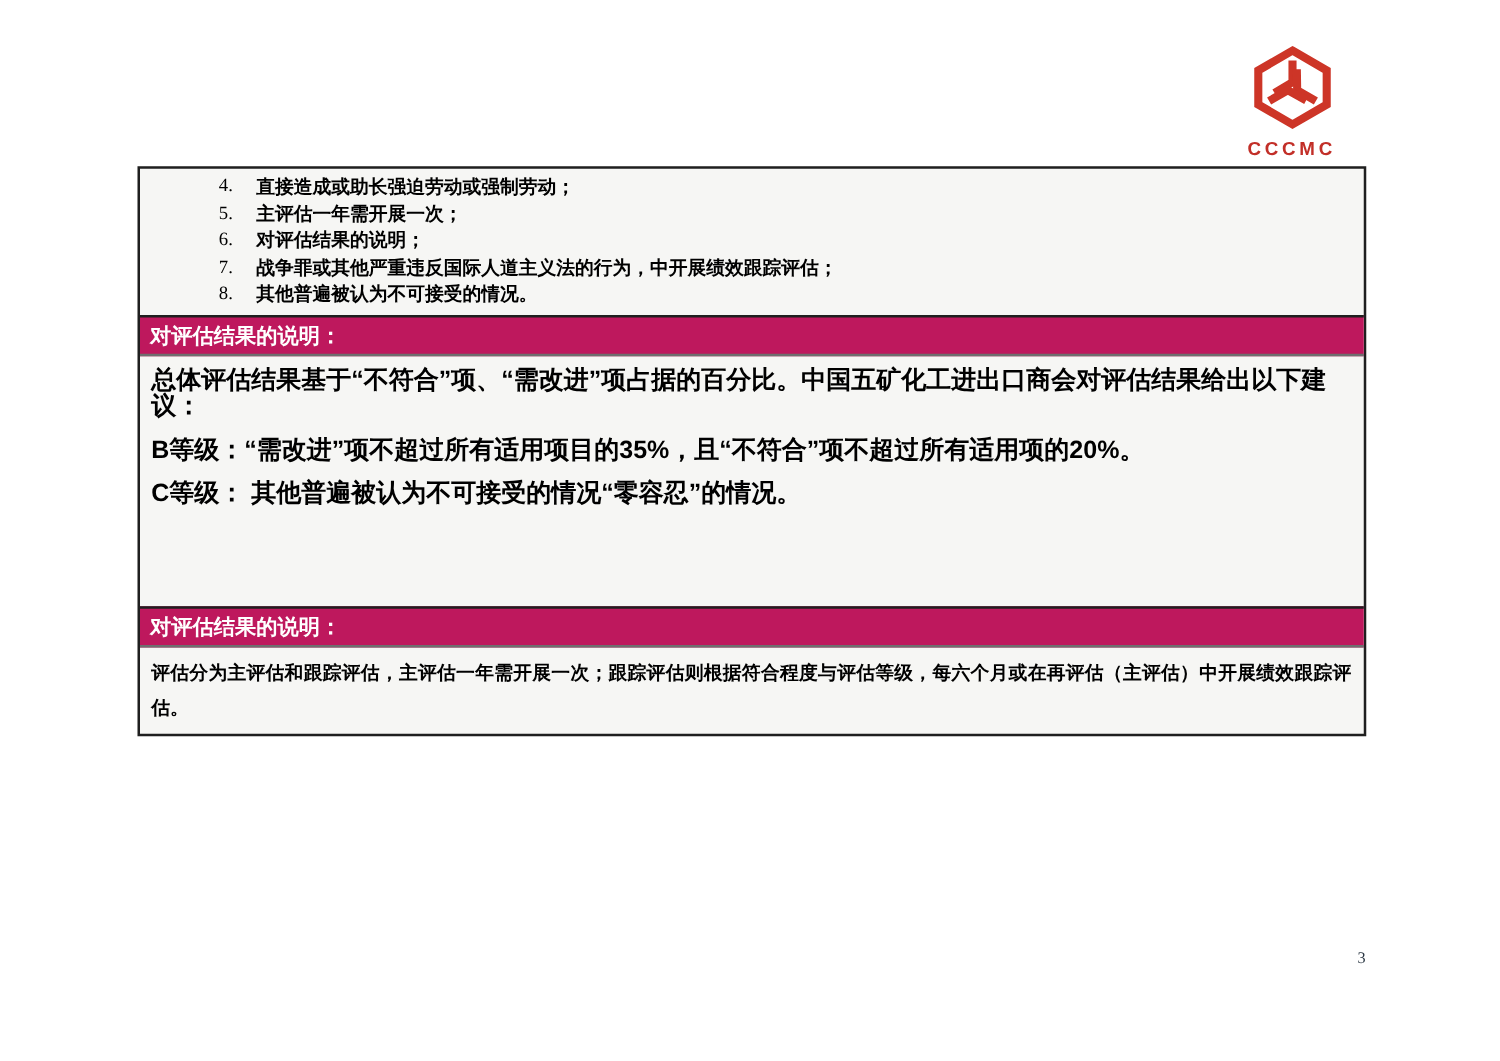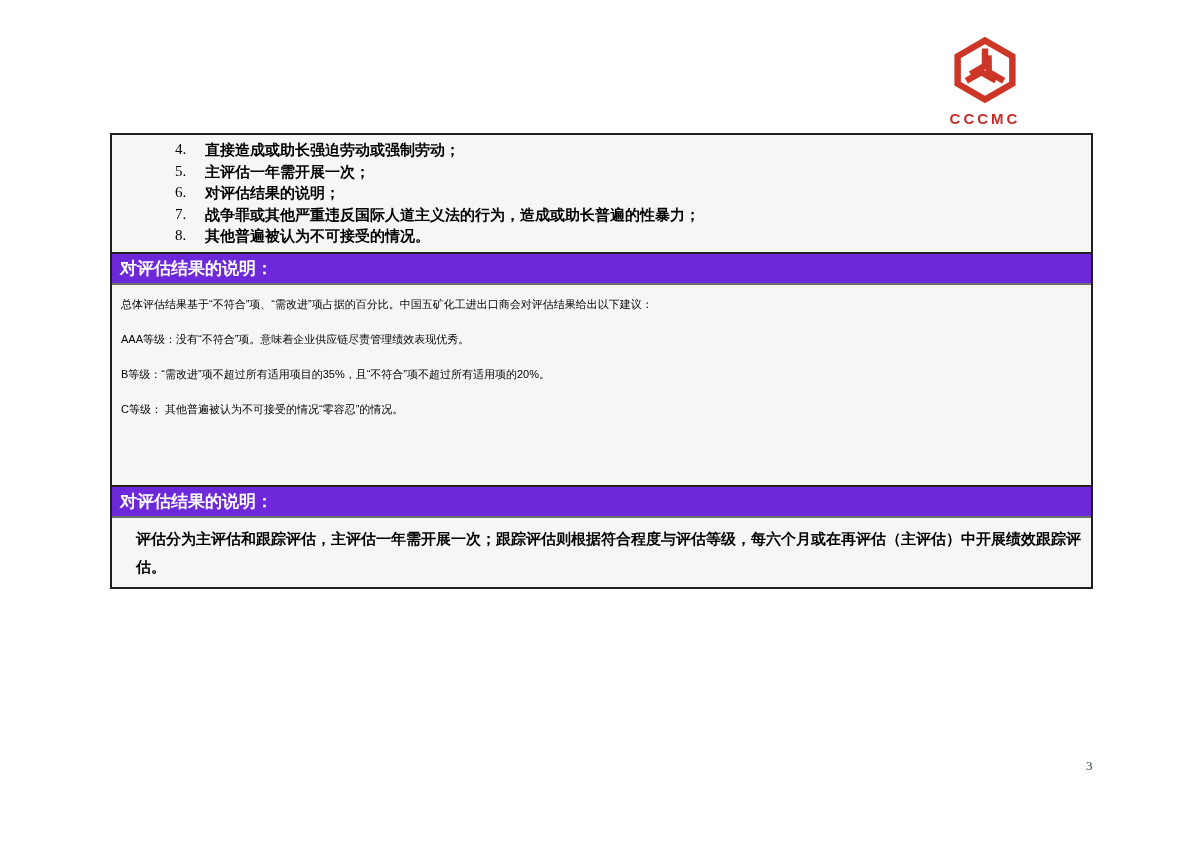--- a/index.html
+++ b/index.html
@@ -2,23 +2,22 @@
 <html><head>
 <meta charset="utf-8">
 <style>
   * { margin: 0; padding: 0; box-sizing: border-box; }
   html, body { width: 1200px; height: 849px; background: #ffffff; overflow: hidden; }
   body { position: relative; font-family: "Liberation Sans", sans-serif; color: #000; }
 
   
   .logo-wrap {
     position: absolute;
-    left: 942px; top: 36px;
+    left: 998px; top: 36px;
     width: 86px;
-    text-align: center;
   }
   .logo-emblem { width: 72px; height: 68px; display: inline-block; }
   .logo-text {
     margin-top: 2px;
     font-size: 15px;
     font-weight: bold;
     letter-spacing: 3px;
     color: #c22f28;
     font-family: "Liberation Sans", sans-serif;
   }
@@ -46,39 +45,39 @@
     flex: 0 0 30px;
     font-weight: 500;
     font-family: "Liberation Serif", serif;
     font-size: 15px;
   }
   .list-item .txt { flex: 1; }
 
   
   .red-bar {
     height: 33px;
-    background: #6d28d9;
+    background: #be185d;
     border-top: 2px solid #1f1f1f;
     border-bottom: 2px solid #6e6e6e;
     color: #ffffff;
     font-size: 17px;
     font-weight: bold;
     line-height: 29px;
     padding-left: 8px;
   }
 
   
   .text-row-1 { padding: 9px 10px 2px 9px; height: 200px; }
   .text-row-1 p {
-    font-size: 11px;
-    font-weight: 400;
+    font-size: 20px;
+    font-weight: 700;
     line-height: 21px;
     margin-bottom: 14px;
   }
-  .text-row-2 { padding: 7px 10px 6px 24px; border-radius: 28px; }
+  .text-row-2 { padding: 7px 10px 6px 9px; border-radius: 28px; }
   .text-row-2 p {
     font-size: 15px;
     font-weight: 600;
     line-height: 28px;
     text-align: justify;
   }
 
   
   .page-number {
     position: absolute;
@@ -118,33 +117,32 @@
     <div class="list-item">
       <span class="num">5.</span>
       <span class="txt">主评估一年需开展一次；</span>
     </div>
     <div class="list-item">
       <span class="num">6.</span>
       <span class="txt">对评估结果的说明；</span>
     </div>
     <div class="list-item">
       <span class="num">7.</span>
-      <span class="txt">战争罪或其他严重违反国际人道主义法的行为，造成或助长普遍的性暴力；</span>
+      <span class="txt">战争罪或其他严重违反国际人道主义法的行为，中开展绩效跟踪评估；</span>
     </div>
     <div class="list-item">
       <span class="num">8.</span>
       <span class="txt">其他普遍被认为不可接受的情况。</span>
     </div>
   </div>
 
   <div class="red-bar">对评估结果的说明：</div>
 
   <div class="text-row-1">
     <p>总体评估结果基于“不符合”项、“需改进”项占据的百分比。中国五矿化工进出口商会对评估结果给出以下建议：</p>
-    <p>AAA等级：没有“不符合”项。意味着企业供应链尽责管理绩效表现优秀。</p>
     <p>B等级：“需改进”项不超过所有适用项目的35%，且“不符合”项不超过所有适用项的20%。</p>
     <p>C等级： 其他普遍被认为不可接受的情况“零容忍”的情况。</p>
   </div>
 
   <div class="red-bar">对评估结果的说明：</div>
 
   <div class="text-row-2">
     <p>评估分为主评估和跟踪评估，主评估一年需开展一次；跟踪评估则根据符合程度与评估等级，每六个月或在再评估（主评估）中开展绩效跟踪评估。</p>
   </div>
 

